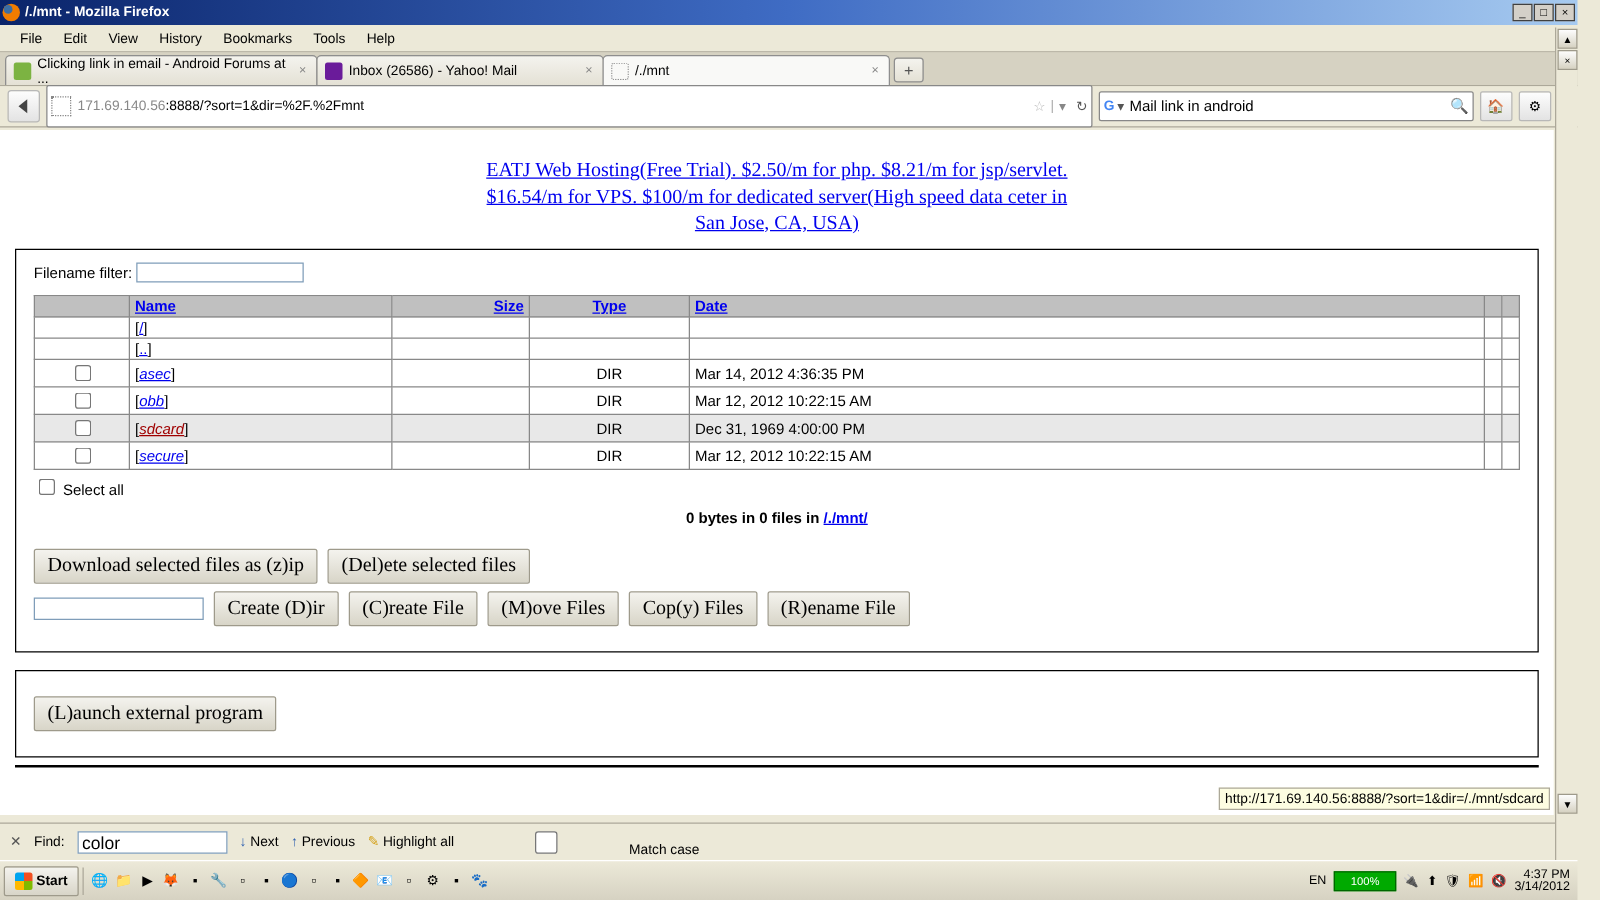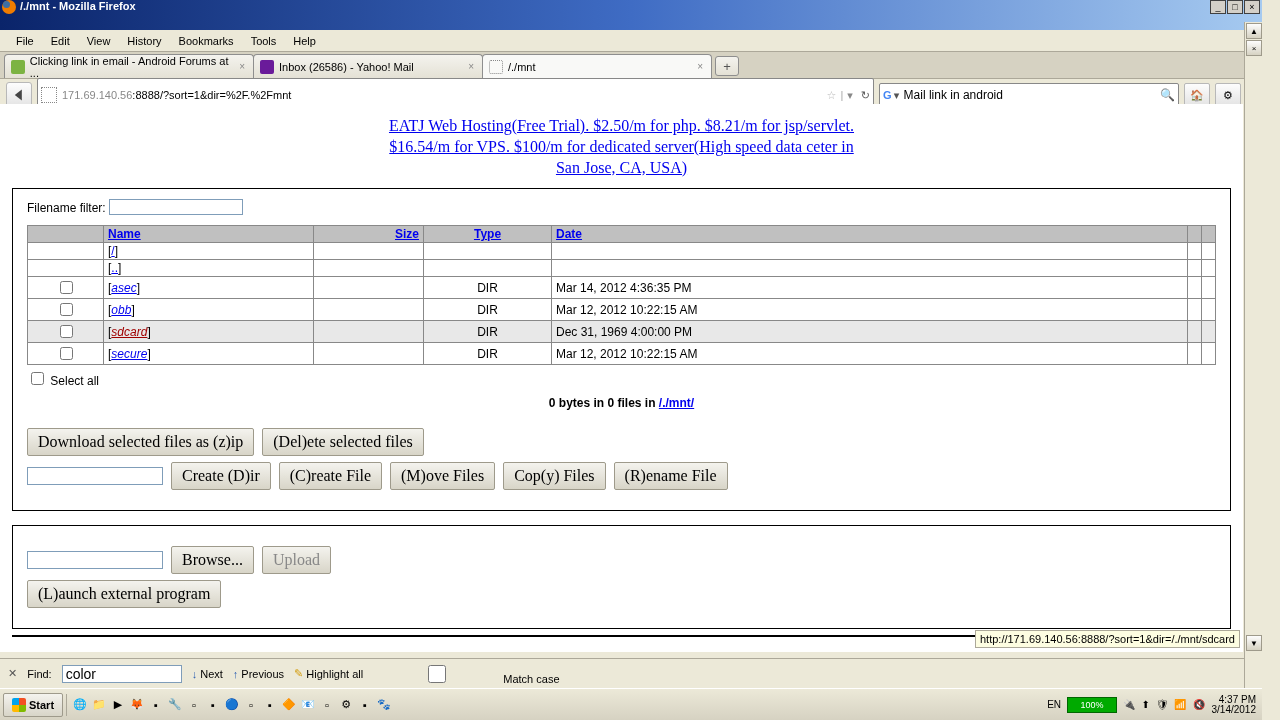--- a/index.html
+++ b/index.html
@@ -1,18 +1,18 @@
 <!DOCTYPE html>
 <html><head>
 <meta charset="utf-8">
 <style>
 * { box-sizing: border-box; }
 body { margin: 0; font-family: Tahoma, Arial, sans-serif; font-size: 11px; background: #ece9d8; overflow: hidden; }
 .window { width: 1262px; height: 720px; position: relative; background: #ece9d8; }
-.titlebar { height: 30px; background: linear-gradient(to right, #0a246a, #3f6cc4, #a6caf0); color: #fff; display: flex; align-items: flex-start; padding: 0 2px; }
+.titlebar { height: 20px; background: linear-gradient(to right, #0a246a, #3f6cc4, #a6caf0); color: #fff; display: flex; align-items: center; padding: 0 2px; }
 .titlebar .ff-icon { width: 14px; height: 14px; background: #f07c00; border-radius: 7px; margin-right: 4px; position: relative; }
 .titlebar .ff-icon::before { content:""; position:absolute; left:1px; top:1px; width:7px; height:7px; background:#3b6ea5; border-radius:50%; }
 .titlebar .title { flex:1; font-weight: bold; font-size: 11px; }
 .titlebar .winbtn { width:16px;height:14px;background:#d4d0c8;border:1px solid #404040;margin-left:1px;display:flex;align-items:center;justify-content:center;font-size:9px;font-family:Arial;color:#000;cursor:default; }
 .menubar { height: 22px; display:flex; align-items:center; padding: 0 8px; gap:1px; background:#ece9d8; border-bottom:1px solid #aca899; }
 .menubar span { padding: 2px 8px; font-size:11px; }
 .tabstrip { height: 27px; background:#d6d2c2; border-bottom:1px solid #aca899; display:flex; align-items:flex-end; padding:0 4px; }
 .tab { height:24px; border:1px solid #8e8e8e; border-bottom:none; border-radius:4px 4px 0 0; display:flex; align-items:center; padding:0 6px; font-size:11px; background:linear-gradient(#f4f3ee,#e4e1d5); margin-right:-1px; min-width:230px; max-width:250px; position:relative; }
 .tab.active { background:#f9f9f7; }
 .tab .tclose { margin-left:auto; color:#888; font-size:10px; padding:0 2px; }
@@ -23,21 +23,21 @@
 .navbtn svg { width:14px;height:14px; }
 .urlbar { flex:1; height:24px; border:1px solid #888; background:#fff; display:flex; align-items:center; padding:16px 3px; border-radius:2px; }
 .urlbar .favbox { width:16px;height:16px;border:1px dotted #888; margin-right:5px; }
 .urlbar .urlsep { color:#aaa; padding:0 4px; }
 .searchbar { width:300px;height:24px;border:1px solid #888;background:#fff;display:flex;align-items:center;padding:0 3px;border-radius:2px; }
 .searchbar input { border:none; outline:none; flex:1; font-size:12px; }
 .searchbar .mag { color:#2a5db0; font-size:12px; }
 .iconbtn { width:26px;height:24px;border:1px solid #b8b8b8;border-radius:2px;background:linear-gradient(#fdfdfd,#e3e3e3);display:flex;align-items:center;justify-content:center; }
 .content { position:absolute; top:104px; left:0; right:18px; bottom:68px; background:#fff; overflow:auto; border-right:1px solid #ece9d8; }
 .content-inner { padding:8px 12px; }
-.adlink { text-align:center; color:#0000ee; font-family:"Times New Roman",serif; font-size:16px; text-decoration:underline; line-height:1.3; margin:4px auto 10px; }
+.adlink { text-align:center; color:#0000ee; font-family:"Times New Roman",serif; font-size:16px; text-decoration:underline; line-height:1.3; margin:15px auto 10px; }
 .mainbox { border:1px solid #000; padding:10px 14px 14px; }
 .filterrow { font-family:Verdana,sans-serif; font-size:12px; margin-bottom:10px; }
 .filterrow input { width:134px; height:16px; border:1px solid #7f9db9; }
 table.listing { width:100%; border-collapse:collapse; font-family:Verdana,sans-serif; font-size:12px; }
 table.listing th, table.listing td { border:1px solid #888; padding:1px 4px; height:16px; }
 table.listing th { background:#c0c0c0; color:#0000ee; text-decoration:underline; font-weight:bold; text-align:left; }
 table.listing th.size { text-align:right; }
 table.listing th.type { text-align:center; }
 table.listing .chk { width:76px; text-align:center; }
 table.listing .colname { width:210px; }
@@ -246,25 +246,20 @@
           <button class="fb">Create (D)ir</button>
           <button class="fb">(C)reate File</button>
           <button class="fb">(M)ove Files</button>
           <button class="fb">Cop(y) Files</button>
           <button class="fb">(R)ename File</button>
         </div>
       </div>
 
       <div class="uploadbox">
         <div class="btnrow">
-          <input type="text" style="">
-          <button class="fb">Browse...</button>
-          <button class="fb" disabled="">Upload</button>
-        </div>
-        <div class="btnrow">
           <button class="fb">(L)aunch external program</button>
         </div>
       </div>
       <div class="hr"></div>
     </div>
   </div>
 
   <div class="statuslink">http://171.69.140.56:8888/?sort=1&amp;dir=/./mnt/sdcard</div>
 
   <div class="findbar">

